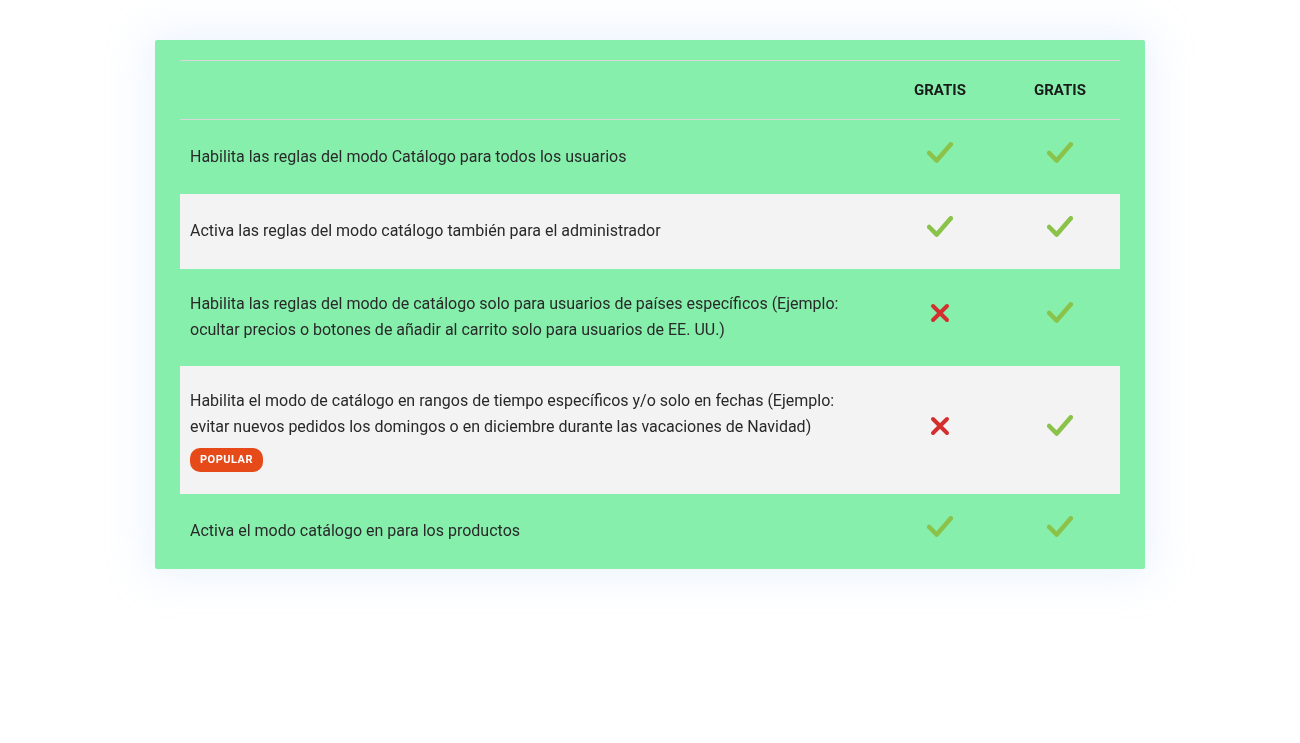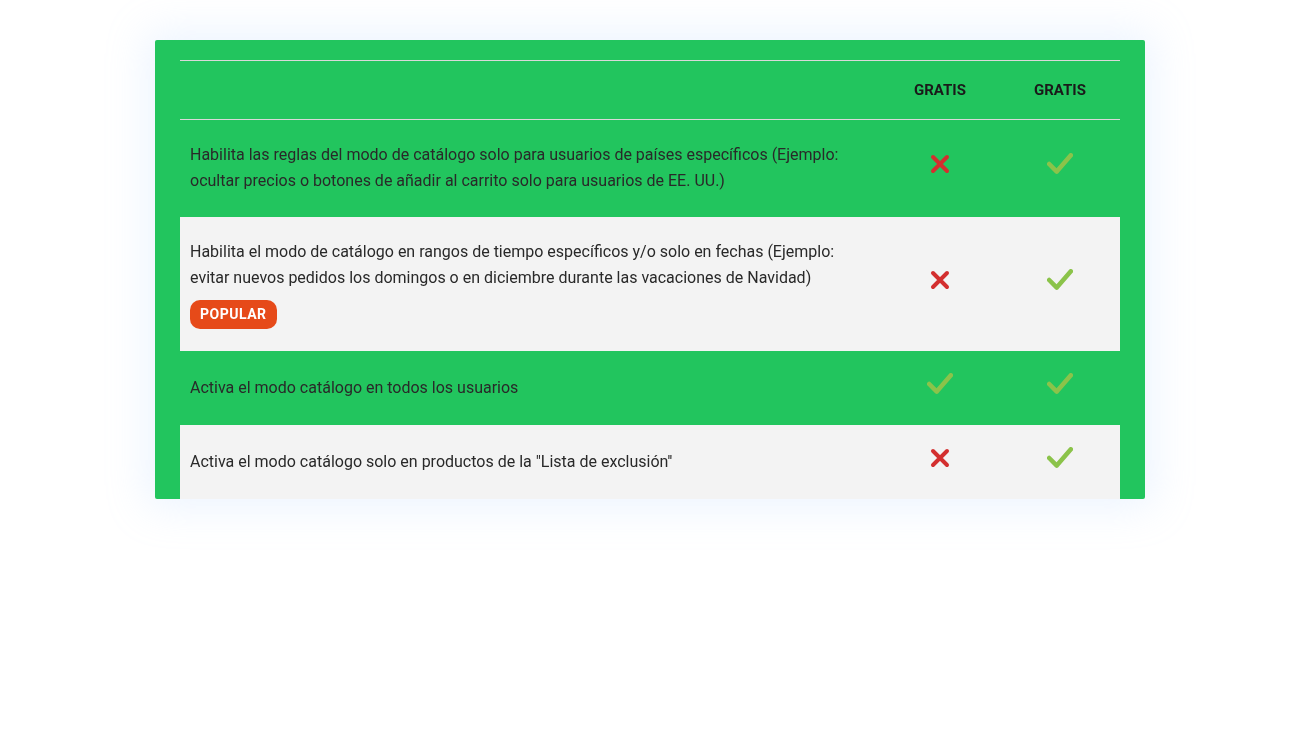--- a/index.html
+++ b/index.html
@@ -7,21 +7,21 @@
   body {
     font-family: -apple-system, BlinkMacSystemFont, "Segoe UI", Roboto, Helvetica, Arial, sans-serif;
     background: #ffffff;
     display: flex;
     justify-content: center;
     align-items: flex-start;
     padding: 40px 0 60px;
   }
   .card {
     width: 990px;
-    background: #22c55e;
+    background: #86efac;
     box-shadow: 0 0 40px 8px rgba(180, 210, 255, 0.25);
     border-radius: 2px;
     padding: 20px 0 0;
     overflow: hidden;
   }
   table.comp {
     width: 940px;
     margin: 0 auto;
     border-collapse: collapse;
   }
@@ -42,21 +42,21 @@
     font-size: 16px;
     color: #292929;
     line-height: 1.65;
   }
   td.feat { padding-left: 36px; padding-right: 24px; }
   td.stat { text-align: center; width: 120px; }
   .badge {
     display: inline-block;
     background: #e64a19;
     color: #ffffff;
-    font-size: 14px;
+    font-size: 11px;
     font-weight: 700;
     letter-spacing: 0.5px;
     padding: 3px 10px;
     border-radius: 10px;
     margin-top: 8px;
   }
   .icon-check, .icon-cross { display: inline-block; vertical-align: middle; }
   .icon-check svg { width: 26px; height: 22px; }
   .icon-cross svg { width: 20px; height: 20px; }
 </style>
@@ -67,50 +67,59 @@
   <table class="comp">
     <thead>
       <tr>
         <th class="feat-col"></th>
         <th>GRATIS</th>
         <th>GRATIS</th>
       </tr>
     </thead>
     <tbody id="rows">
         <tr>
+          <td class="feat"><span>Habilita las reglas del modo Catálogo para todos los usuarios</span></td>
+          <td class="stat"><span class="icon-check"><svg viewBox="0 0 24 20">
+                <path d="M2 10 L9 17 L22 2" fill="none" stroke="#8bc34a" stroke-width="4.2" stroke-linecap="round" stroke-linejoin="round"></path>
+              </svg></span></td>
+          <td class="stat"><span class="icon-check"><svg viewBox="0 0 24 20">
+                <path d="M2 10 L9 17 L22 2" fill="none" stroke="#8bc34a" stroke-width="4.2" stroke-linecap="round" stroke-linejoin="round"></path>
+              </svg></span></td>
+        </tr>
+        <tr>
+          <td class="feat"><span>Activa las reglas del modo catálogo también para el administrador</span></td>
+          <td class="stat"><span class="icon-check"><svg viewBox="0 0 24 20">
+                <path d="M2 10 L9 17 L22 2" fill="none" stroke="#8bc34a" stroke-width="4.2" stroke-linecap="round" stroke-linejoin="round"></path>
+              </svg></span></td>
+          <td class="stat"><span class="icon-check"><svg viewBox="0 0 24 20">
+                <path d="M2 10 L9 17 L22 2" fill="none" stroke="#8bc34a" stroke-width="4.2" stroke-linecap="round" stroke-linejoin="round"></path>
+              </svg></span></td>
+        </tr>
+        <tr>
           <td class="feat"><span>Habilita las reglas del modo de catálogo solo para usuarios de países específicos (Ejemplo: ocultar precios o botones de añadir al carrito solo para usuarios de EE. UU.)</span></td>
           <td class="stat"><span class="icon-cross"><svg viewBox="0 0 20 20">
                 <path d="M3 3 L17 17 M17 3 L3 17" fill="none" stroke="#d32f2f" stroke-width="4" stroke-linecap="round"></path>
               </svg></span></td>
           <td class="stat"><span class="icon-check"><svg viewBox="0 0 24 20">
                 <path d="M2 10 L9 17 L22 2" fill="none" stroke="#8bc34a" stroke-width="4.2" stroke-linecap="round" stroke-linejoin="round"></path>
               </svg></span></td>
         </tr>
         <tr>
           <td class="feat"><span>Habilita el modo de catálogo en rangos de tiempo específicos y/o solo en fechas (Ejemplo: evitar nuevos pedidos los domingos o en diciembre durante las vacaciones de Navidad)</span><br><span class="badge">POPULAR</span></td>
           <td class="stat"><span class="icon-cross"><svg viewBox="0 0 20 20">
                 <path d="M3 3 L17 17 M17 3 L3 17" fill="none" stroke="#d32f2f" stroke-width="4" stroke-linecap="round"></path>
               </svg></span></td>
           <td class="stat"><span class="icon-check"><svg viewBox="0 0 24 20">
                 <path d="M2 10 L9 17 L22 2" fill="none" stroke="#8bc34a" stroke-width="4.2" stroke-linecap="round" stroke-linejoin="round"></path>
               </svg></span></td>
         </tr>
         <tr>
-          <td class="feat"><span>Activa el modo catálogo en todos los usuarios</span></td>
+          <td class="feat"><span>Activa el modo catálogo en para los productos</span></td>
           <td class="stat"><span class="icon-check"><svg viewBox="0 0 24 20">
                 <path d="M2 10 L9 17 L22 2" fill="none" stroke="#8bc34a" stroke-width="4.2" stroke-linecap="round" stroke-linejoin="round"></path>
-              </svg></span></td>
-          <td class="stat"><span class="icon-check"><svg viewBox="0 0 24 20">
-                <path d="M2 10 L9 17 L22 2" fill="none" stroke="#8bc34a" stroke-width="4.2" stroke-linecap="round" stroke-linejoin="round"></path>
-              </svg></span></td>
-        </tr>
-        <tr>
-          <td class="feat"><span>Activa el modo catálogo solo en productos de la "Lista de exclusión''</span></td>
-          <td class="stat"><span class="icon-cross"><svg viewBox="0 0 20 20">
-                <path d="M3 3 L17 17 M17 3 L3 17" fill="none" stroke="#d32f2f" stroke-width="4" stroke-linecap="round"></path>
               </svg></span></td>
           <td class="stat"><span class="icon-check"><svg viewBox="0 0 24 20">
                 <path d="M2 10 L9 17 L22 2" fill="none" stroke="#8bc34a" stroke-width="4.2" stroke-linecap="round" stroke-linejoin="round"></path>
               </svg></span></td>
         </tr>
       </tbody>
   </table>
 </div>
 
 </body></html>

